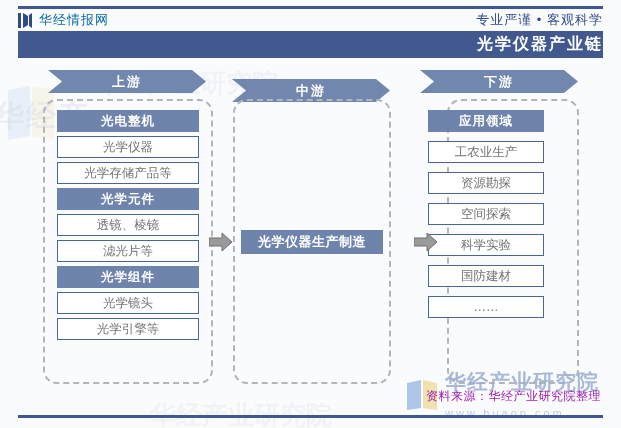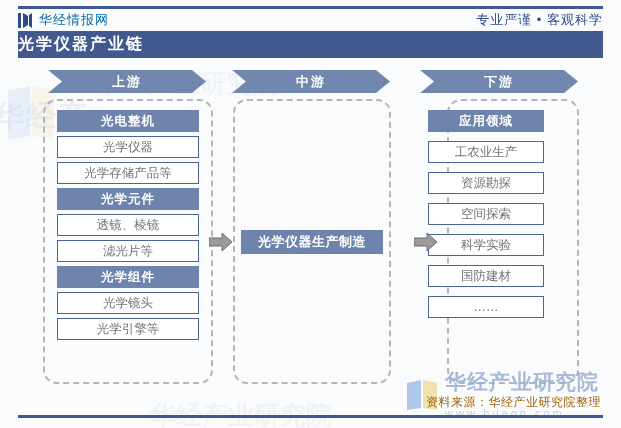--- a/index.html
+++ b/index.html
@@ -109,21 +109,21 @@
   
   .titlebar {
     position: absolute;
     left: 18px;
     right: 18px;
     top: 31px;
     height: 27px;
     background: #42598f;
     display: flex;
     align-items: center;
-    justify-content: flex-start;
+    justify-content: flex-end;
   }
   .titlebar-text {
     color: #ffffff;
     font-size: 16px;
     font-weight: bold;
     letter-spacing: 2px;
   }
 
   
   .chev {
@@ -136,21 +136,21 @@
     justify-content: center;
     clip-path: polygon(0 0, calc(100% - 14px) 0, 100% 50%, calc(100% - 14px) 100%, 0 100%, 14px 50%);
   }
   .chev-text {
     color: #ffffff;
     font-size: 13px;
     font-weight: bold;
     letter-spacing: 2px;
   }
   #chev-up   { left: 48px;  width: 158px; }
-  #chev-mid  { left: 232px; width: 158px; }
+  #chev-mid  { left: 232px; width: 158px; margin-top: 9px; }
   #chev-down { left: 420px; width: 158px; }
 
   
   .panel {
     position: absolute;
     top: 99px;
     border: 2px dashed #b5b5b5;
     border-radius: 14px;
     box-sizing: border-box;
     background: transparent;
@@ -215,23 +215,23 @@
     width: 24px;
     height: 20px;
   }
   #arrow-1 { left: 209px; }
   #arrow-2 { left: 414px; }
 
   
   .source {
     position: absolute;
     right: 20px;
-    bottom: 17px;
+    bottom: 23px;
     font-size: 12px;
-    color: #a16207;
+    color: #a21caf;
     letter-spacing: .5px;
     white-space: nowrap;
   }
 
   
   .corner-wm {
     position: absolute;
     left: 405px;
     top: 371px;
     display: flex;

